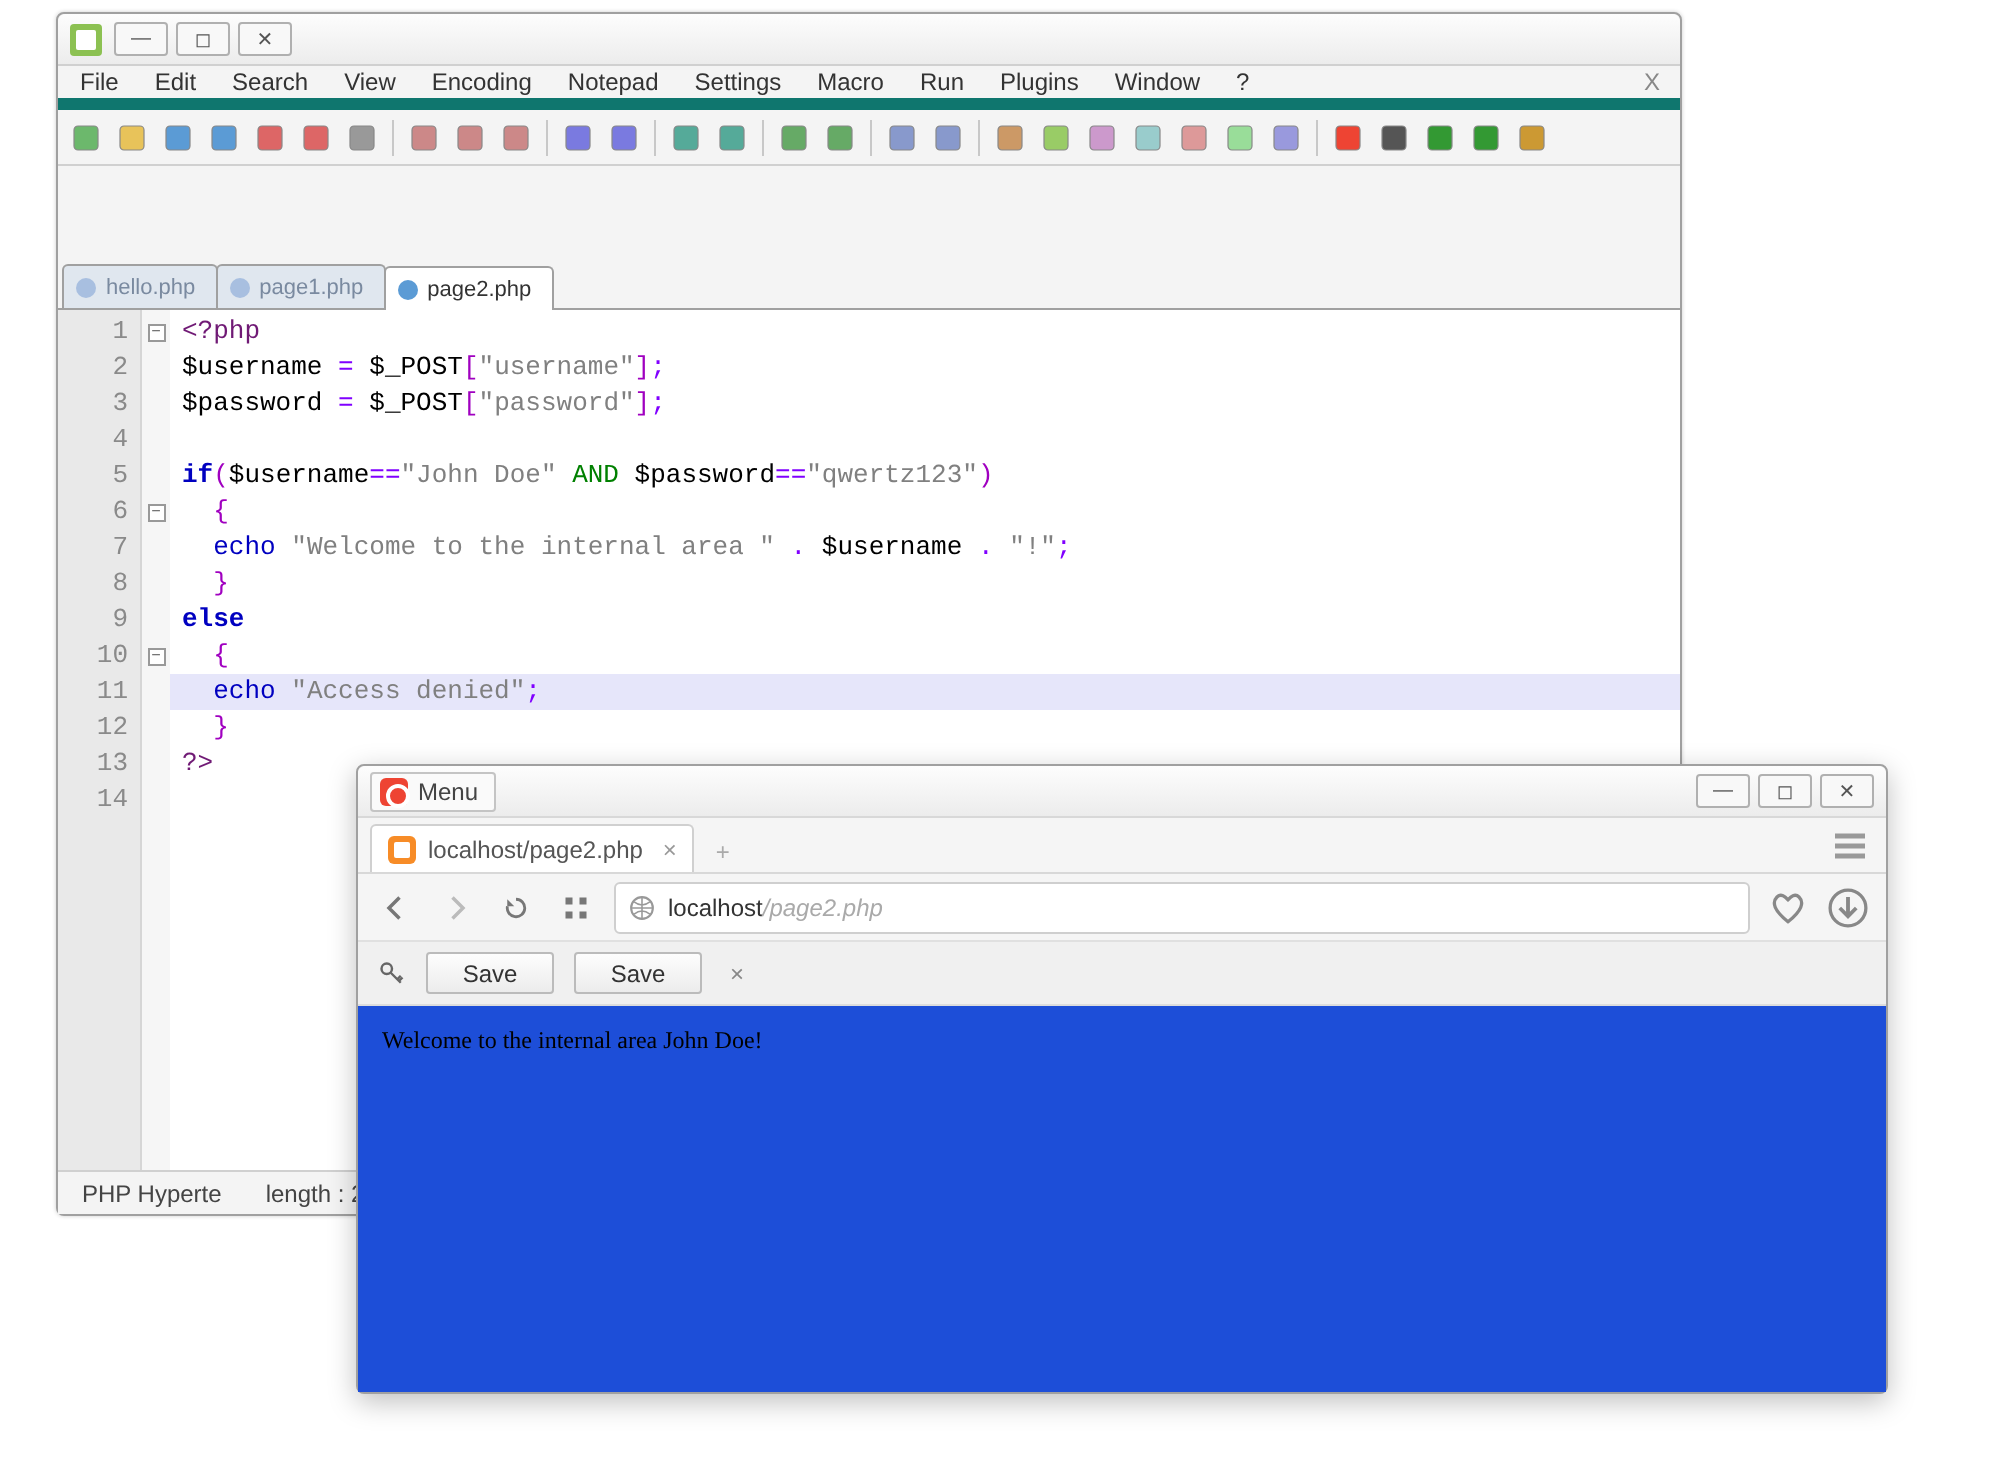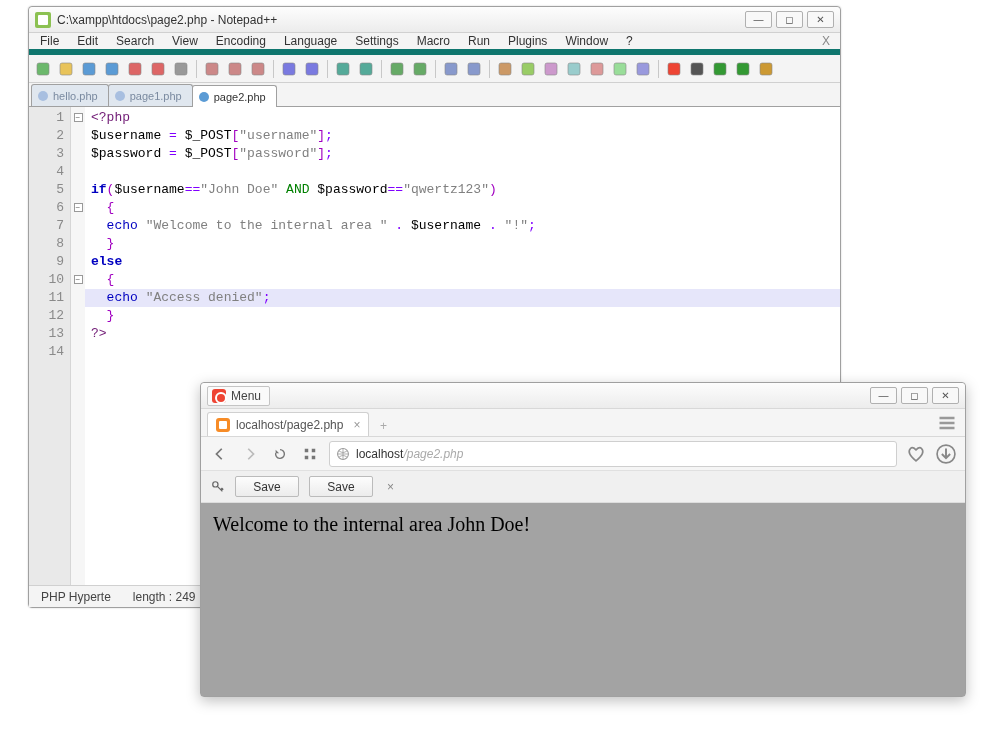--- a/index.html
+++ b/index.html
@@ -93,20 +93,21 @@
 
   
   .tabstrip {
     height: 24px;
     background:#f4f4f4;
     display:flex;
     align-items:flex-end;
     padding: 0 2px;
     gap:0;
     border-bottom:1px solid #a0a0a0;
+    margin-top:48px;
   }
   .file-tab {
     height: 22px;
     padding: 0 10px 0 6px;
     border:1px solid #a0a0a0;
     border-bottom:none;
     background:#e8e8e8;
     display:flex; align-items:center; gap:5px;
     font-size:11px; color:#444;
     border-radius:3px 3px 0 0;
@@ -173,21 +174,21 @@
     align-items:center;
     padding:0 6px;
     color:#444;
     gap: 10px;
   }
   .statusbar .cell { padding:0 6px; }
 
   
   .browser-window {
     position: absolute;
-    left: 200px;
+    left: 178px;
     top: 382px;
     width: 766px;
     height: 315px;
     border:1px solid #a0a0a0;
     border-radius:4px;
     background:#f5f5f5;
     display:flex;
     flex-direction:column;
     box-shadow: 0 4px 14px rgba(0,0,0,0.25);
   }
@@ -287,49 +288,48 @@
     border-radius:2px;
     display:flex;align-items:center;justify-content:center;
     padding:0 14px;
     color:#333;
     text-align:right;
   }
   .br-infobar .ib-close { color:#888; padding:0 4px; }
 
   .br-content {
     flex:1;
-    background:#a3a3a3;
+    background:#1d4ed8;
     padding:10px 12px;
     font-family: "Times New Roman", serif;
-    font-size:20px;
+    font-size:12px;
     color:#000;
   }
 </style>
 </head>
 <body>
 
 <div class="npp-window">
   <div class="titlebar">
     <div class="app-icon"></div>
-    <div class="title">C:\xampp\htdocs\page2.php - Notepad++</div>
     <div class="win-controls">
       <div class="win-btn">—</div>
       <div class="win-btn">◻</div>
       <div class="win-btn">✕</div>
     </div>
   </div>
 
   <div class="menubar" id="npp-menubar">
 
     <div class="menu-item">File</div>
       <div class="menu-item">Edit</div>
       <div class="menu-item">Search</div>
       <div class="menu-item">View</div>
       <div class="menu-item">Encoding</div>
-      <div class="menu-item">Language</div>
+      <div class="menu-item">Notepad</div>
       <div class="menu-item">Settings</div>
       <div class="menu-item">Macro</div>
       <div class="menu-item">Run</div>
       <div class="menu-item">Plugins</div>
       <div class="menu-item">Window</div>
       <div class="menu-item">?</div>
       <div class="close-doc">X</div>
   </div>
 
   <div class="toolbar" id="npp-toolbar">

